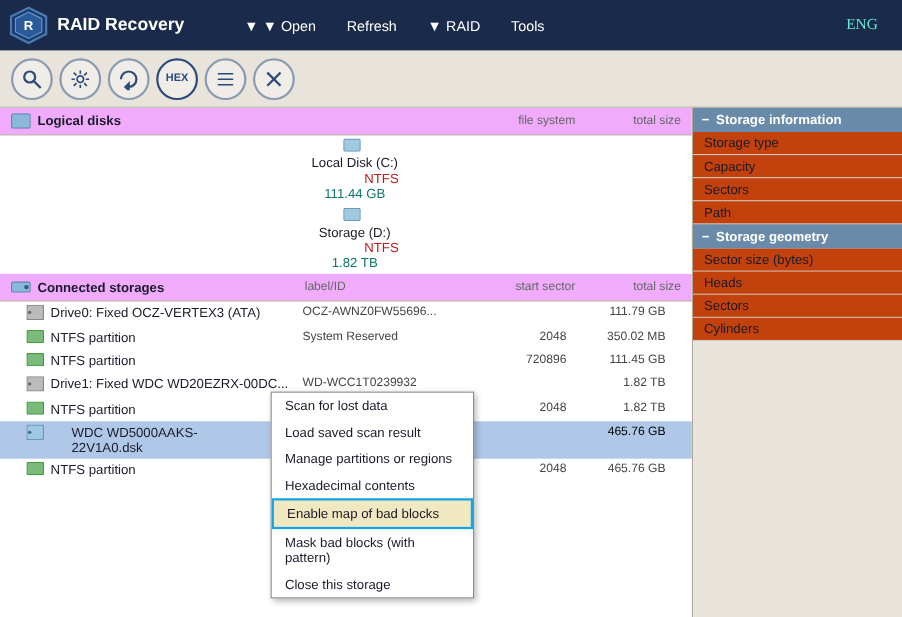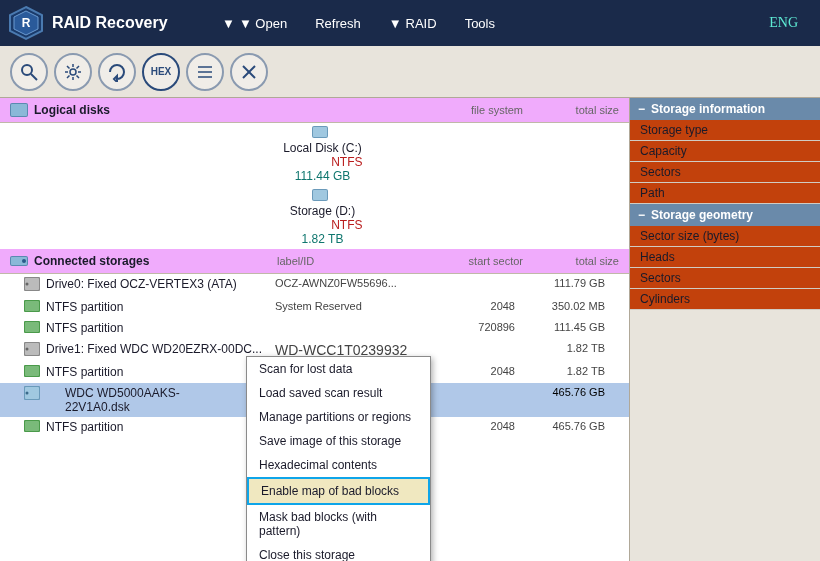--- a/index.html
+++ b/index.html
@@ -326,21 +326,21 @@
 
     <div class="disk-item2">
       <span class="item-icon">
         <svg width="16" height="14" viewBox="0 0 16 14">
             <rect x="0" y="0" width="16" height="14" rx="1" fill="#888"></rect>
             <rect x="1" y="1" width="14" height="12" rx="1" fill="#bbb"></rect>
             <circle cx="3" cy="7" r="1.5" fill="#666"></circle>
           </svg>
       </span>
       <span class="item-name">Drive1: Fixed WDC WD20EZRX-00DC...</span>
-      <span style="width:150px;font-size:14px;color:#444;">WD-WCC1T0239932</span>
+      <span style="width:150px;font-size:11px;color:#444;">WD-WCC1T0239932</span>
       <span style="width:90px;text-align:right;font-size:11px;color:#444;"></span>
       <span style="width:90px;text-align:right;font-size:11px;color:#444;">1.82 TB</span>
     </div>
     <div class="disk-item2 sub-item">
       <span class="item-icon">
         <svg width="16" height="12" viewBox="0 0 16 12">
             <rect x="0" y="0" width="16" height="12" rx="1" fill="#4a9a4a"></rect>
             <rect x="1" y="1" width="14" height="10" rx="1" fill="#7aba7a"></rect>
           </svg>
       </span>
@@ -374,21 +374,20 @@
       <span class="item-name">NTFS partition</span>
       <span style="width:150px;font-size:11px;color:#444;"></span>
       <span style="width:90px;text-align:right;font-size:11px;color:#444;">2048</span>
       <span style="width:90px;text-align:right;font-size:11px;color:#444;">465.76 GB</span>
     </div>
 
     <div id="context-menu">
       <div class="ctx-item">Scan for lost data</div>
       <div class="ctx-item">Load saved scan result</div>
       <div class="ctx-item">Manage partitions or regions</div>
-      <div class="ctx-item">Save image of this storage</div>
       <div class="ctx-item">Hexadecimal contents</div>
       <div class="ctx-item active">Enable map of bad blocks</div>
       <div class="ctx-item">Mask bad blocks (with pattern)</div>
       <div class="ctx-item">Close this storage</div>
     </div>
 
   </div>
 
   <div id="right-panel">
     <div class="info-section-header">

